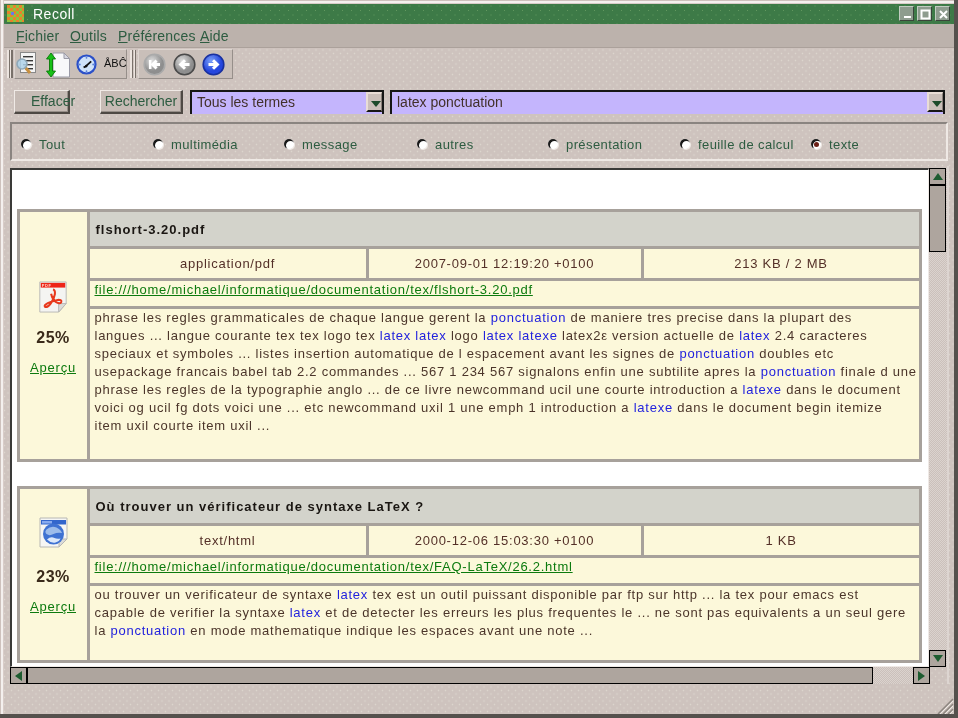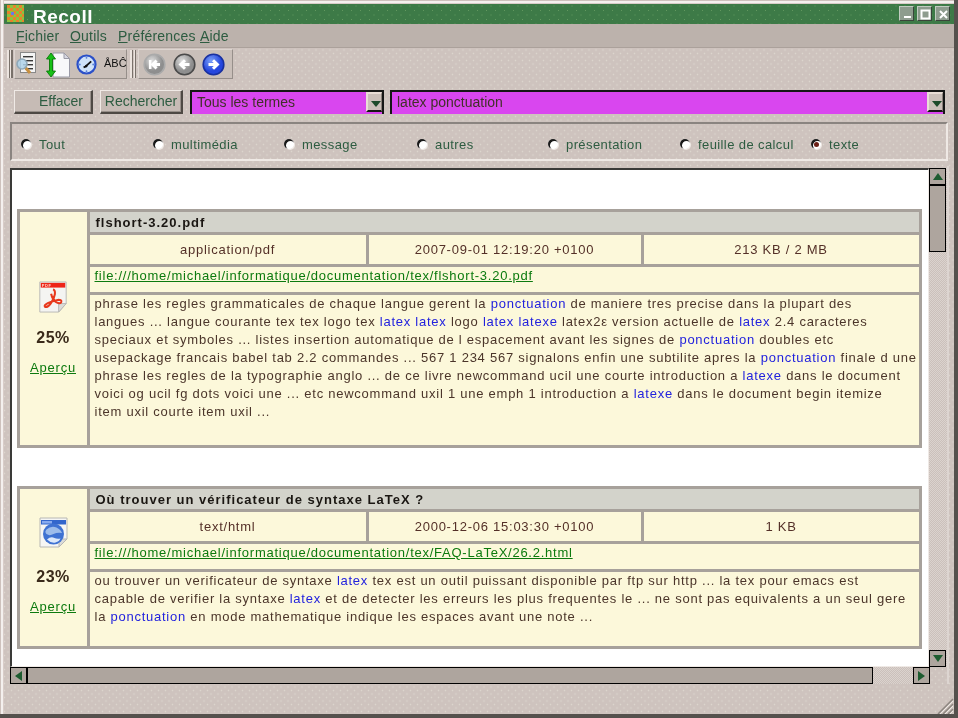--- a/index.html
+++ b/index.html
@@ -17,21 +17,21 @@
 #frame-top { left:0; top:0; width:958px; height:4px; background:linear-gradient(180deg,#cdc1bc 0 1px,#f4f0ee 1px 3px,#d8ccc8 3px 4px);}
 #frame-left { left:0; top:0; width:4px; height:718px; background:linear-gradient(90deg,#cdc1bc 0 1px,#f4f0ee 1px 3px,#d8ccc8 3px 4px);}
 #frame-right { right:0; top:0; width:4px; height:718px; background:#55514d; }
 #frame-bottom { left:0; bottom:0; width:958px; height:4px; background:#55514d; }
 
 
 #titlebar { left:4px; top:4px; width:950px; height:20px; background-color:#3d7a47;
   background-image: radial-gradient(circle, #62985f 0.55px, rgba(0,0,0,0) 1.0px),
                     radial-gradient(circle, #62985f 0.55px, rgba(0,0,0,0) 1.0px);
   background-size: 9px 9px, 9px 9px; background-position: 1px 2px, 5.5px 6.5px; }
-#titletext { left:33px; top:6px; color:#fff; font-size:19px; font-weight:bold; letter-spacing:0.5px; }
+#titletext { left:33px; top:6px; color:#fff; font-size:14px; font-weight:normal; letter-spacing:0.5px; }
 .winbtn { top:6px; width:15px; height:15px; background:#8e9c8e;
   border-top:1px solid #c2ccc1; border-left:1px solid #c2ccc1;
   border-right:1px solid #39443a; border-bottom:1px solid #39443a; }
 .winbtn svg { position:absolute; left:1px; top:1px; }
 
 
 #menubar { left:4px; top:24px; width:950px; height:24px; background:#bcb2ac; border-bottom:1px solid #aba19b; color:#2d5c41; font-size:14px; letter-spacing:0.2px; }
 #menubar span { position:absolute; top:4px; }
 
 
@@ -40,21 +40,21 @@
   border-right:1px solid #968f8a; border-bottom:1px solid #968f8a; }
 .grip { top:50px; width:6px; height:28px;
   background: linear-gradient(90deg, #ece4df 0 1.5px, #79716a 1.5px 2.5px, rgba(0,0,0,0) 2.5px 3.5px, #ece4df 3.5px 4.5px, #79716a 4.5px 5.5px, rgba(0,0,0,0) 5.5px 6px); }
 
 
 .btn { top:90px; height:24px; background:#c6bbb5; color:#2d5c41; font-size:14px;
   text-align:center; line-height:21px;
   border-top:1px solid #f0eae6; border-left:1px solid #f0eae6;
   border-right:2px solid #4e4944; border-bottom:2px solid #4e4944;
   box-shadow: inset -1px -1px 0 #978f89; }
-.field { top:90px; height:24px; background:#d946ef; border:2px solid #161616; border-bottom:none; font-size:14px; color:#42302a; }
+.field { top:90px; height:24px; background:#c4b5fd; border:2px solid #161616; border-bottom:none; font-size:14px; color:#42302a; }
 .fieldtext { position:absolute; left:5px; top:2px; white-space:nowrap; }
 .combobtn { position:absolute; right:0; top:0; width:16px; height:20px; background:#cbbfb9;
   border-top:2px solid #e9ddd6; border-left:2px solid #e9ddd6;
   border-right:1px solid #8a807a; border-bottom:2px solid #161616; }
 .combobtn svg { position:absolute; left:2px; top:5px; }
 
 
 #radioframe { left:10px; top:122px; width:938px; height:39px;
   border-top:2px solid #8a8480; border-left:2px solid #8a8480;
   border-right:2px solid #efe9e5; border-bottom:2px solid #efe9e5; }
@@ -80,21 +80,21 @@
 #pghead { position:absolute; left:6px; top:5px; white-space:nowrap; }
 .h1 { font-size:16px; font-weight:bold; color:#5a241c; letter-spacing:1.5px; text-shadow:0.4px 0 0 #5a241c; }
 .h2 { font-size:13px; color:#4a2818; }
 .h2b { font-size:13px; font-weight:bold; color:#4a2818; letter-spacing:1.4px; text-shadow:0.3px 0 0 #4a2818; }
 .greenlink { color:#0c7a0e; text-decoration:underline; }
 table.res { position:absolute; left:4.5px; border-collapse:separate; border-spacing:3px; background:#a7a19b; }
 table.res td { background:#fcf8da; font-size:13px; letter-spacing:0.75px; color:#543028; padding:0; }
 table.res td.icell { width:67px; text-align:center; vertical-align:top; }
 table.res td.icell svg { display:block; margin:0 auto; }
 table.res td.icell div { line-height:13px; }
-table.res td.hcell { background:#d3d3cb; font-weight:bold; color:#1a1612; padding-left:6px; height:20px; letter-spacing:1px; }
+table.res td.hcell { background:#d3d3cb; font-weight:bold; color:#1a1612; padding-left:6px; height:34px; letter-spacing:1px; }
 table.res td.mcell { text-align:center; height:29px; }
 table.res td.lcell { padding:1px 0 0 5px; height:25px; vertical-align:top; line-height:15px; }
 table.res td.acell { vertical-align:top; padding:0 0 0 5px; color:#4b352a; line-height:18px; }
 .hl { color:#2222dd; }
 .pct { font-weight:bold; font-size:16px; color:#3a2a1a; letter-spacing:0.5px; height:13px; }
 .apercu { font-size:13px; letter-spacing:0.8px; }
 </style>
 </head>
 <body>
 <div class="abs dots" style="left:0;top:0;width:958px;height:718px;"></div>
@@ -191,21 +191,21 @@
   <defs>
       <radialGradient id="gb3" cx="38%" cy="32%">
         <stop offset="0%" stop-color="#7aa0f8"></stop>
         <stop offset="100%" stop-color="#2546dd"></stop>
       </radialGradient>
     </defs>
   <circle cx="11.5" cy="11.5" r="10.3" fill="url(#gb3)" stroke="#1830a0" stroke-width="1.6"></circle>
   <path d="M6.5 11.5 L15 11.5 M11 7.2 L15.4 11.5 L11 15.8" stroke="#fff" stroke-width="3" fill="none"></path>
 </svg>
 
-<div class="abs btn" style="left:14px;width:79px;padding-left:16px;">Effacer</div>
+<div class="abs btn" style="left:14px;width:56px;padding-left:16px;">Effacer</div>
 <div class="abs btn" style="left:100px;width:83px;">Rechercher</div>
 <div class="abs field" style="left:190px;width:194px;">
   <span class="fieldtext">Tous les termes</span>
   <span class="combobtn">
       <svg width="12" height="10">
         <path d="M1 2 L11 2 L6 8 Z" fill="#1d4a2a"></path>
       </svg>
     </span>
 </div>
 <div class="abs field" style="left:390px;width:555px;">

